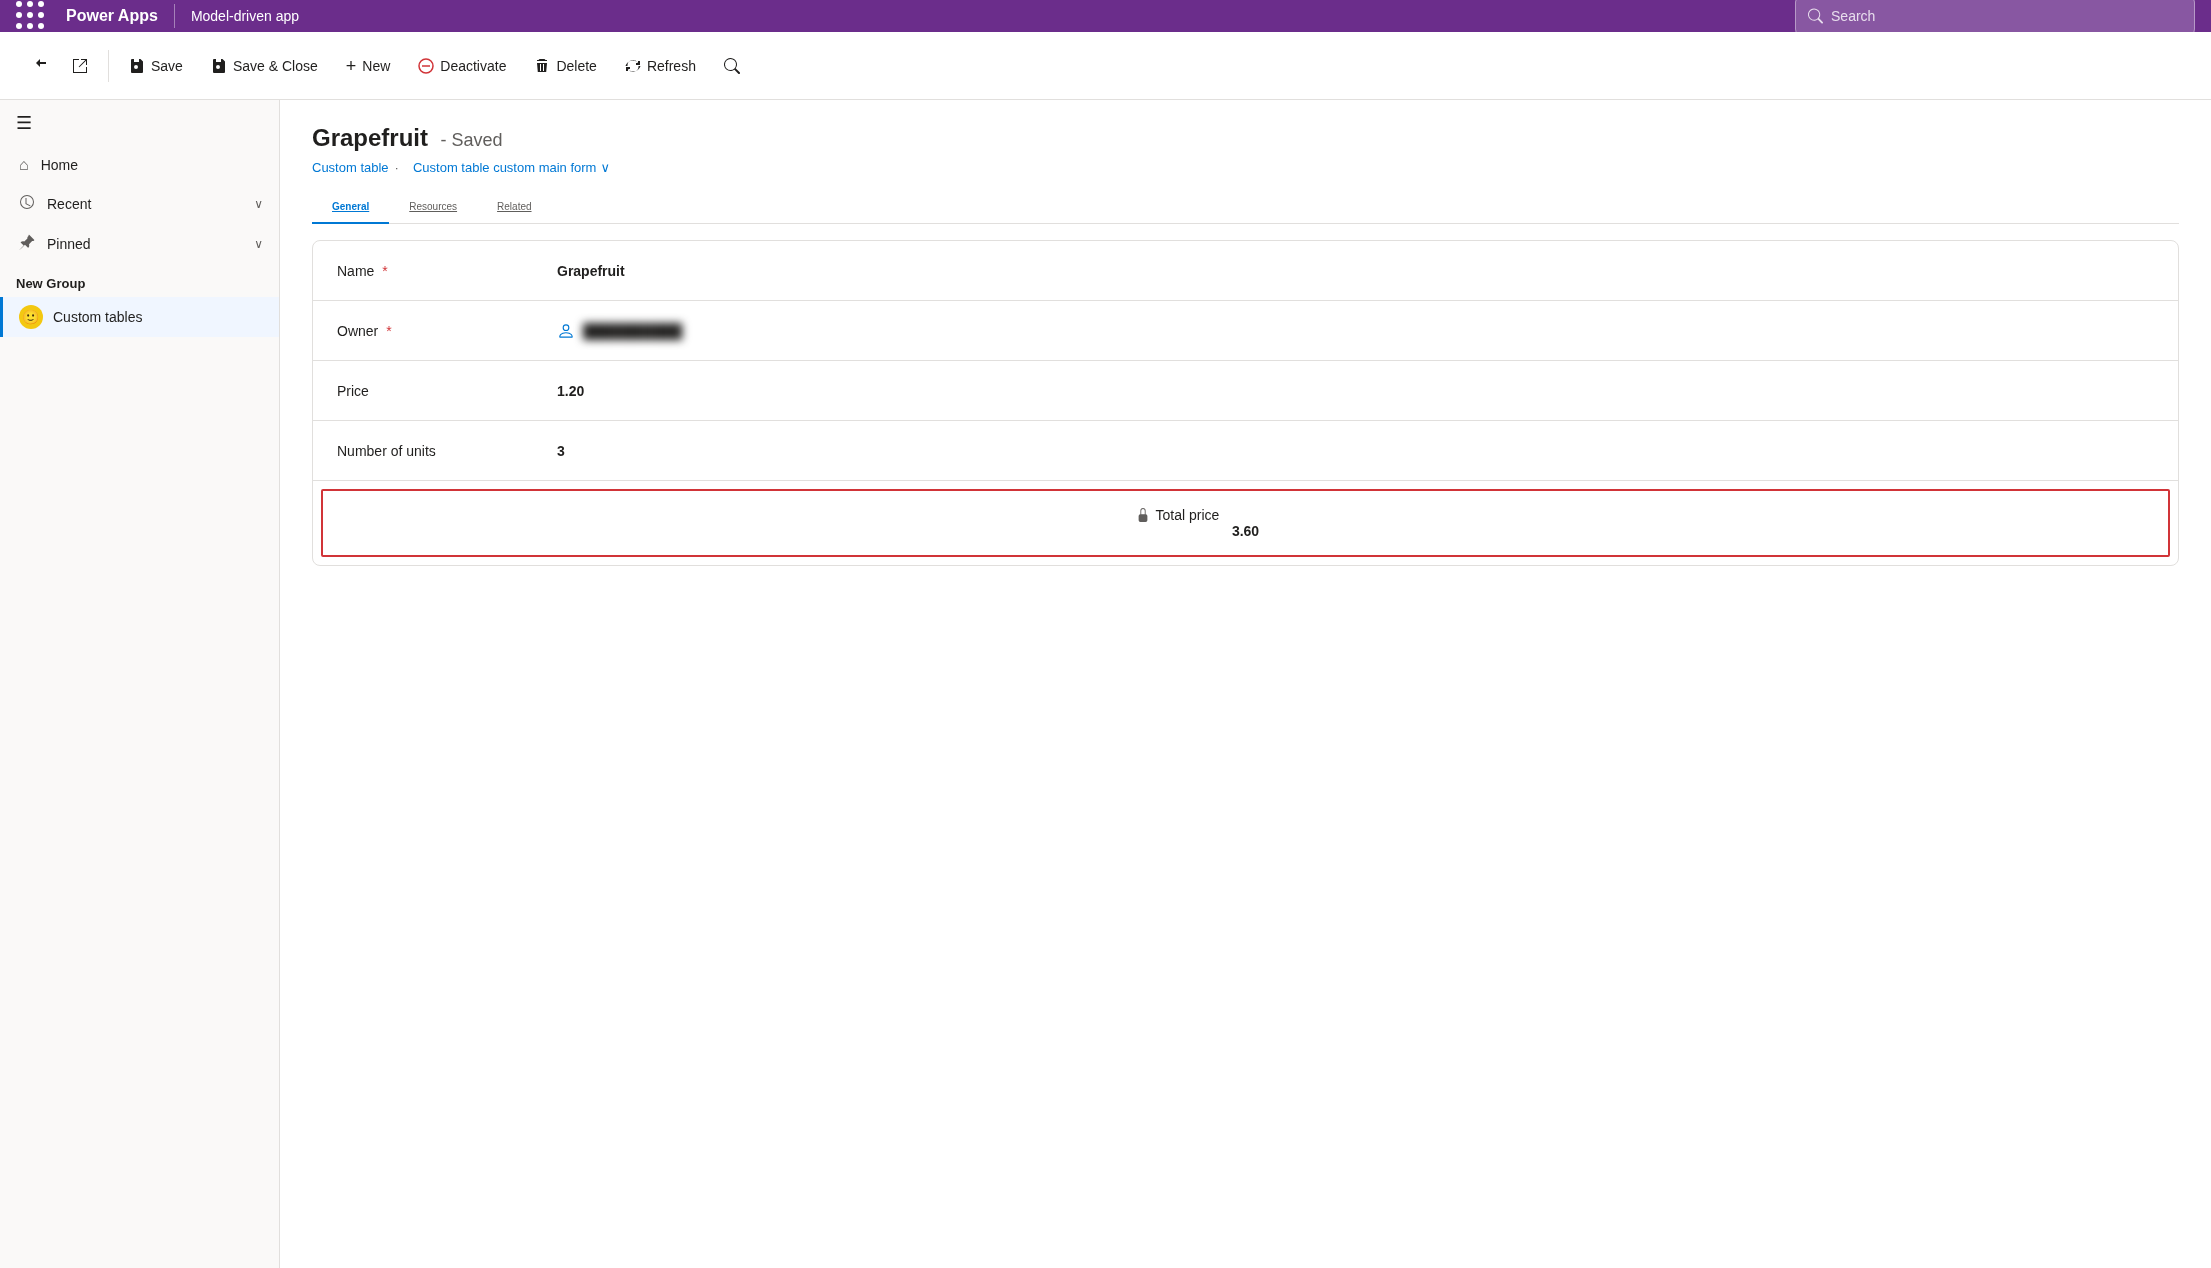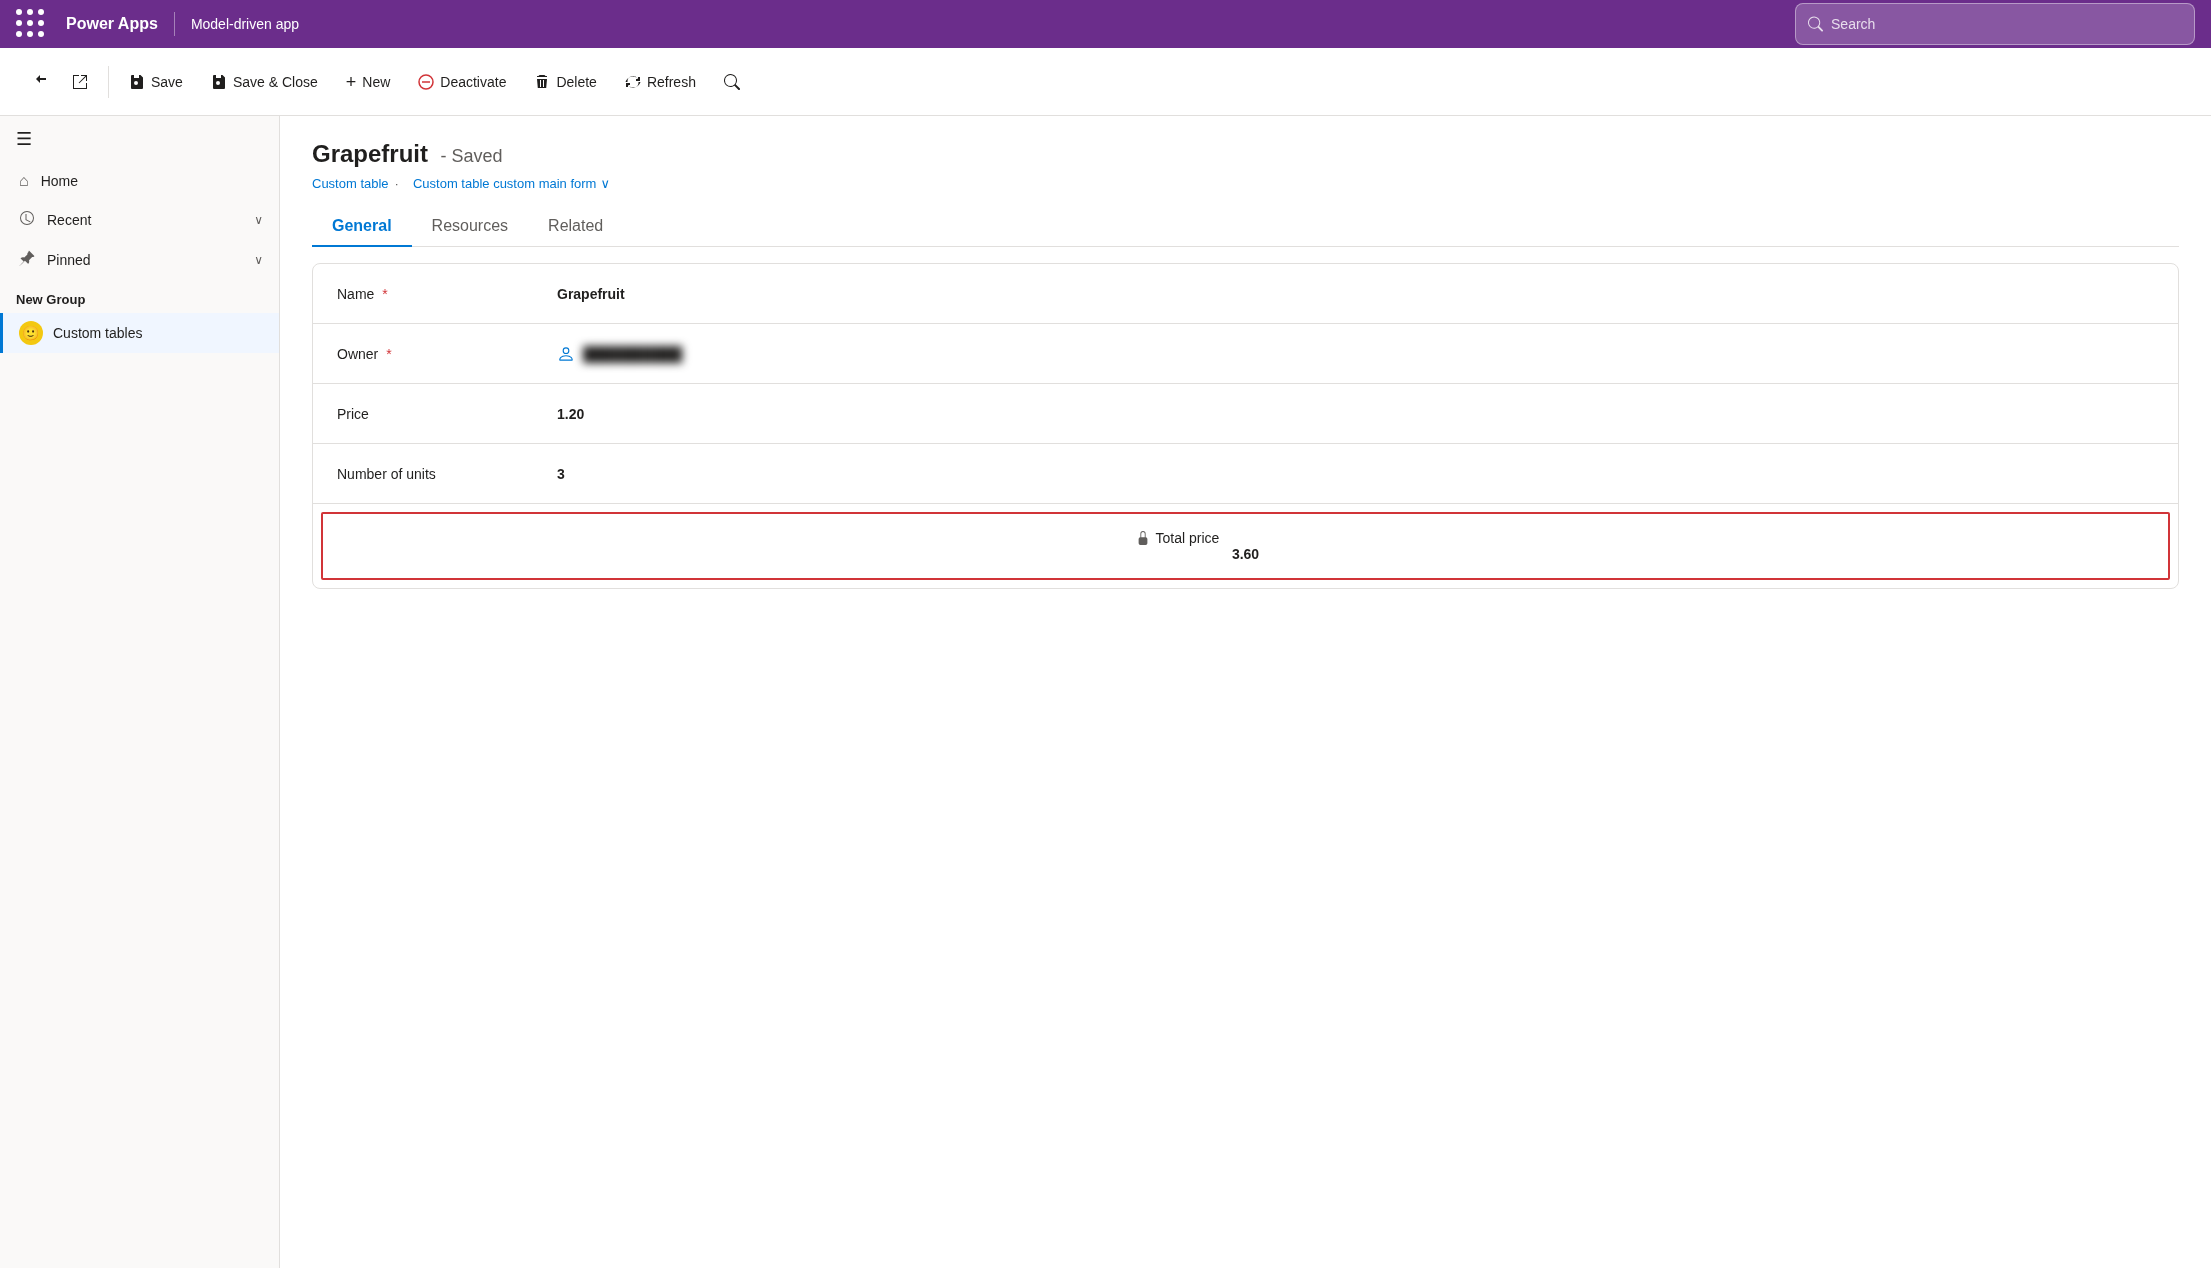--- a/index.html
+++ b/index.html
@@ -3,21 +3,21 @@
   <meta charset="utf-8">
   <style>
     * { box-sizing: border-box; margin: 0; padding: 0; }
     body { font-family: 'Segoe UI', sans-serif; background: #f3f2f1; display: flex; flex-direction: column; height: 100vh; overflow: hidden; }
 
     
     .top-bar {
       background: #6b2d8b;
       display: flex;
       align-items: center;
-      height: 48px;
+      height: 32px;
       padding: 0 16px;
       gap: 16px;
       flex-shrink: 0;
     }
     .top-bar-grid {
       display: grid;
       grid-template-columns: repeat(3, 8px);
       grid-template-rows: repeat(3, 8px);
       gap: 3px;
       cursor: pointer;
@@ -211,24 +211,25 @@
     .tabs {
       display: flex;
       gap: 0;
       border-bottom: 1px solid #e1dfdd;
       margin-top: 16px;
       margin-bottom: 0;
     }
     .tab {
       padding: 10px 20px;
       cursor: pointer;
-      font-size: 16px;
+      font-size: 10px;
       color: #605e5c;
       border-bottom: 2px solid transparent;
       margin-bottom: -1px;
+      text-decoration: underline;
     }
     .tab.active {
       color: #0078d4;
       border-bottom: 2px solid #0078d4;
       font-weight: 600;
     }
 
     
     .form-container {
       background: white;

